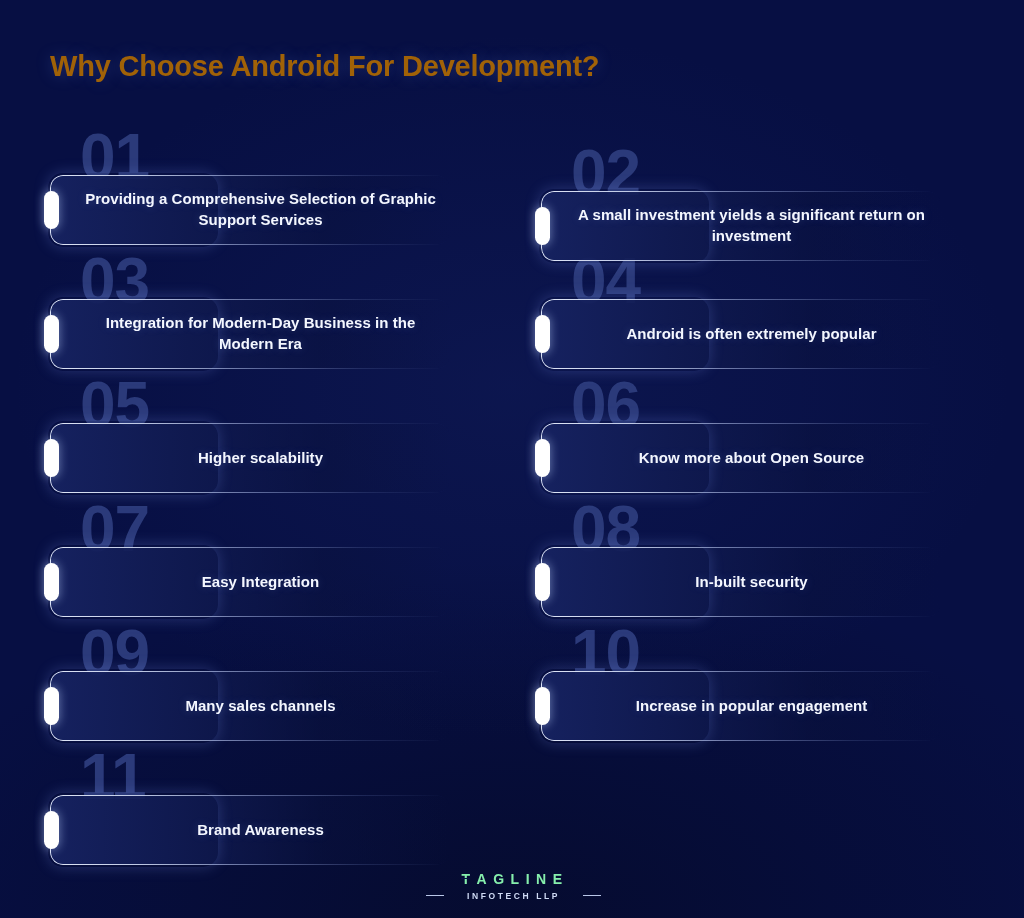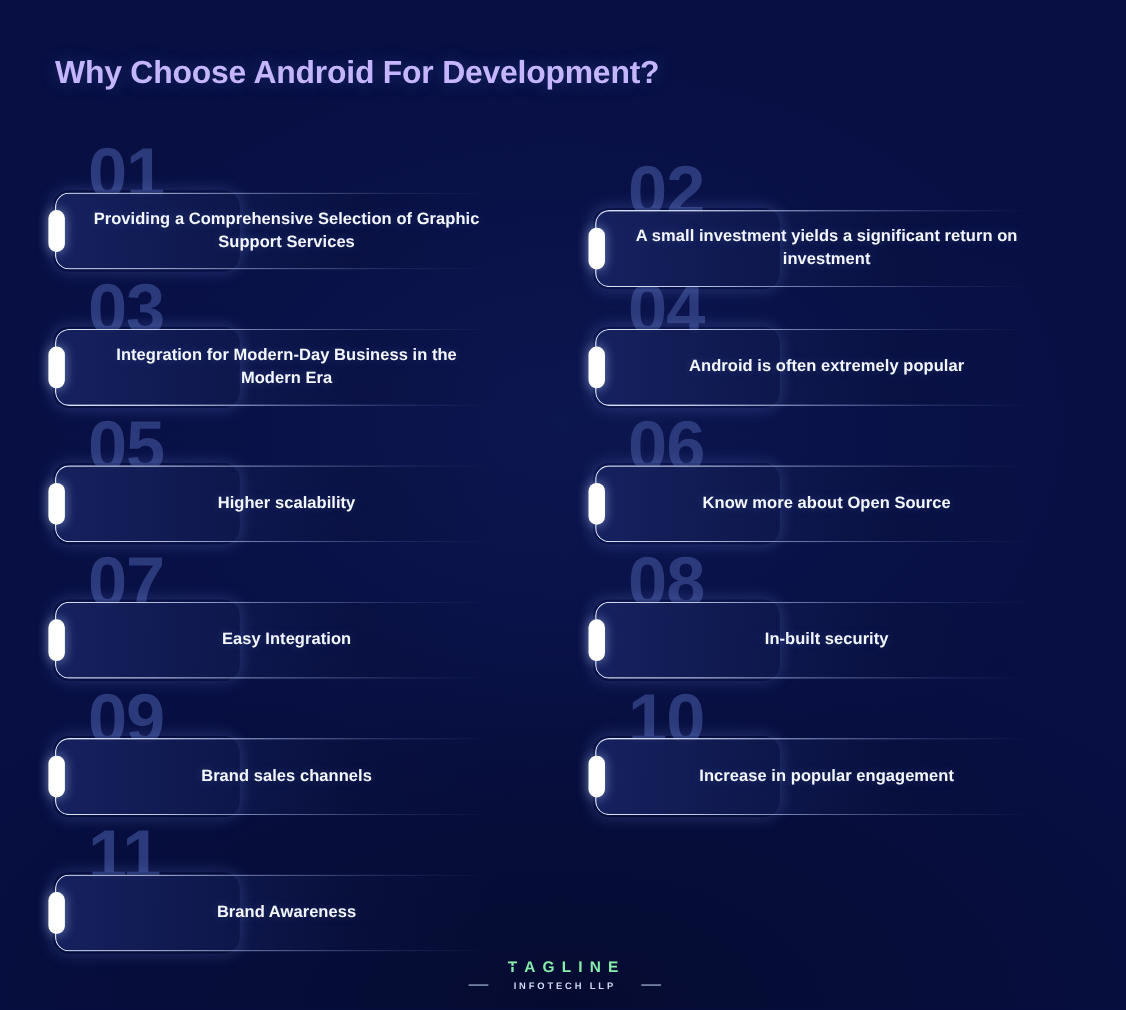--- a/index.html
+++ b/index.html
@@ -31,21 +31,21 @@
 
   .page { position:relative; z-index:1; width:1024px; height:918px; }
 
   
   .title {
     position:absolute;
     left:50px;
     top:50px;
     font-size:29px;
     font-weight:700;
-    color:#c4b5fd;
+    color:#a16207;
     letter-spacing:-0.2px;
     white-space:nowrap;
     text-shadow:0 0 16px rgba(120,150,255,0.25);
   }
 
   
   .cards {
     position:absolute;
     left:0; top:0;
     width:1024px; height:918px;
@@ -262,21 +262,21 @@
         <div class="ghost-num">08</div>
         <div class="card">
           <span class="pill"></span>
           <div class="card-text">In-built security</div>
         </div>
       </div>
       <div class="card-slot" style="left: 50px; top: 627px;">
         <div class="ghost-num">09</div>
         <div class="card">
           <span class="pill"></span>
-          <div class="card-text">Brand sales channels</div>
+          <div class="card-text">Many sales channels</div>
         </div>
       </div>
       <div class="card-slot" style="left: 541px; top: 627px;">
         <div class="ghost-num">10</div>
         <div class="card">
           <span class="pill"></span>
           <div class="card-text">Increase in popular engagement</div>
         </div>
       </div>
       <div class="card-slot" style="left: 50px; top: 751px;">

